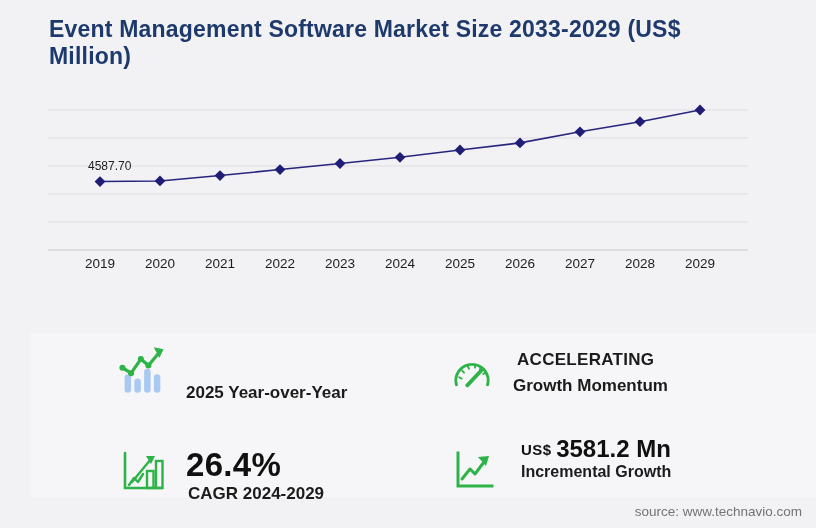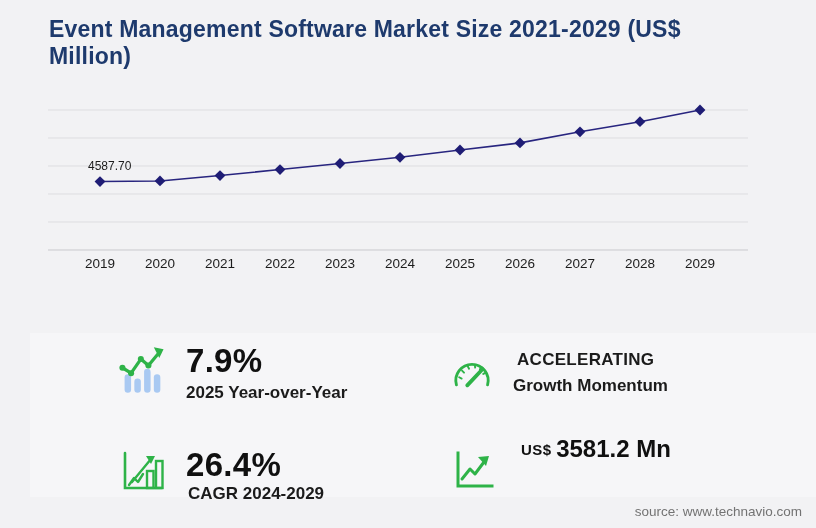--- a/index.html
+++ b/index.html
@@ -16,21 +16,21 @@
   .currency{font-size:15px;font-weight:bold;letter-spacing:0.5px;vertical-align:2px;margin-top:33px;}
   .big-inline{font-size:24px;font-weight:bold;}
   .source{position:absolute;right:14px;top:504px;font-size:13.5px;color:#737373;}
 </style>
 </head>
 <body>
 
 <div class="page">
 
   <div class="title">
-    <span>Event Management Software Market Size 2021-2029 (US$</span><br>
+    <span>Event Management Software Market Size 2033-2029 (US$</span><br>
     <span>Million)</span>
   </div>
 
   <div class="chart-wrap">
     <svg id="chart-svg" width="700" height="175" viewBox="0 0 700 175">
         <line x1="0" y1="12" x2="700" y2="12" stroke="#dddde0" stroke-width="1"></line>
         <line x1="0" y1="40" x2="700" y2="40" stroke="#dddde0" stroke-width="1"></line>
         <line x1="0" y1="68" x2="700" y2="68" stroke="#dddde0" stroke-width="1"></line>
         <line x1="0" y1="96" x2="700" y2="96" stroke="#dddde0" stroke-width="1"></line>
         <line x1="0" y1="124" x2="700" y2="124" stroke="#dddde0" stroke-width="1"></line>
@@ -71,21 +71,20 @@
       <rect x="25" y="22" width="6" height="22" rx="3" fill="#a9c9f2"></rect>
       <rect x="34" y="27" width="6" height="17" rx="3" fill="#a9c9f2"></rect>
       <polyline points="5,21 13,26 22,13 29,19 38,8" fill="none" stroke="#2eb348" stroke-width="3" stroke-linecap="round" stroke-linejoin="round"></polyline>
       <circle cx="5" cy="21" r="2.8" fill="#2eb348"></circle>
       <circle cx="13" cy="26" r="2.8" fill="#2eb348"></circle>
       <circle cx="22" cy="13" r="2.8" fill="#2eb348"></circle>
       <circle cx="29" cy="19" r="2.8" fill="#2eb348"></circle>
       <polygon points="34,2 43,4 39,12" fill="#2eb348"></polygon>
     </svg>
   </div>
-  <div class="stat-value" style="left:186px;top:342px;">7.9%</div>
   <div class="stat-label" style="left:186px;top:383px;">2025 Year-over-Year</div>
 
   <div class="icon-box" style="left:120px;top:448px;">
     <svg width="46" height="44" viewBox="0 0 46 44">
       <path d="M5,5 L5,40 L42,40" fill="none" stroke="#2eb348" stroke-width="2.6" stroke-linecap="round"></path>
       <polyline points="9,37 14,30 18,34 23,26" fill="none" stroke="#2eb348" stroke-width="2.4" stroke-linecap="round" stroke-linejoin="round"></polyline>
       <line x1="12" y1="34" x2="31" y2="11" stroke="#2eb348" stroke-width="2.4" stroke-linecap="round"></line>
       <polygon points="26,8 35,8 31,16" fill="#2eb348"></polygon>
       <rect x="27" y="23" width="6.5" height="17" fill="none" stroke="#2eb348" stroke-width="2.4"></rect>
       <rect x="36" y="13" width="6.5" height="27" fill="none" stroke="#2eb348" stroke-width="2.4"></rect>
@@ -115,16 +114,17 @@
     <svg width="42" height="46" viewBox="0 0 42 46">
       <path d="M6,9 L6,42 L40,42" fill="none" stroke="#2eb348" stroke-width="3" stroke-linecap="square"></path>
       <polyline points="10,35 18,25 23,30 32,18" fill="none" stroke="#2eb348" stroke-width="3" stroke-linecap="round" stroke-linejoin="round"></polyline>
       <polygon points="26,13 37,12 34,22" fill="#2eb348"></polygon>
     </svg>
   </div>
   <div style="position:absolute;left:521px;top:435px;color:#101010;">
     <span class="currency">US$</span>
     <span class="big-inline">3581.2 Mn</span>
   </div>
+  <div class="stat-label-sm" style="left:521px;top:463px;">Incremental Growth</div>
 
   <div class="source">source: www.technavio.com</div>
 
 </div>
 
 </body></html>

